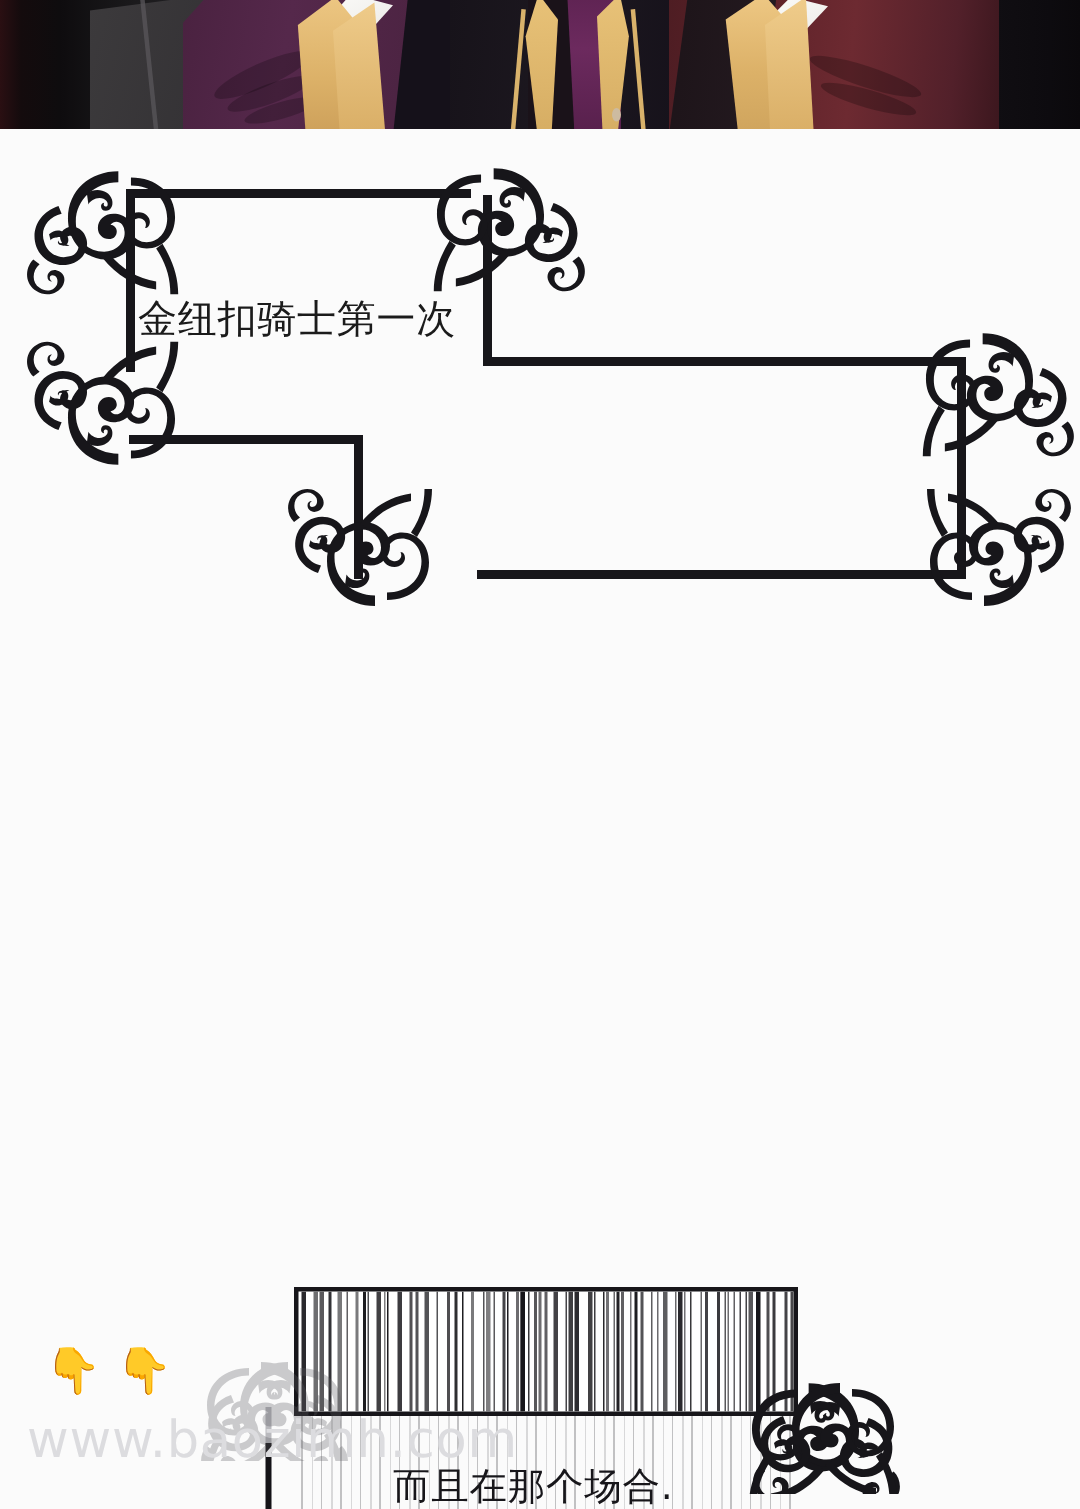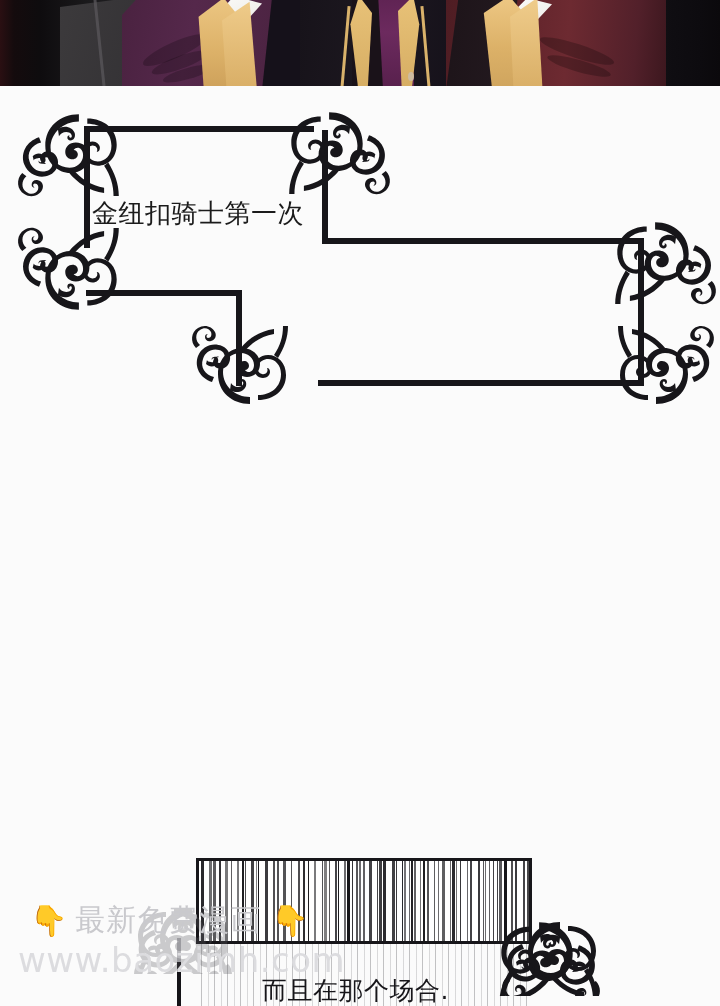--- a/index.html
+++ b/index.html
@@ -416,19 +416,18 @@
         <use href="#filigree"></use>
       </g>
     </svg>
   </div>
 
   <div id="t3">而且在那个场合.</div>
 
   <div class="wm">
     <div class="wm-row1">
       <span class="wm-hand">👇</span>
-      <span class="wm-cn">最新免费漫画</span>
       <span class="wm-hand h2">👇</span>
     </div>
     <div class="wm-url">www.baozimh.com</div>
   </div>
 
 </div>
 
 </body></html>

